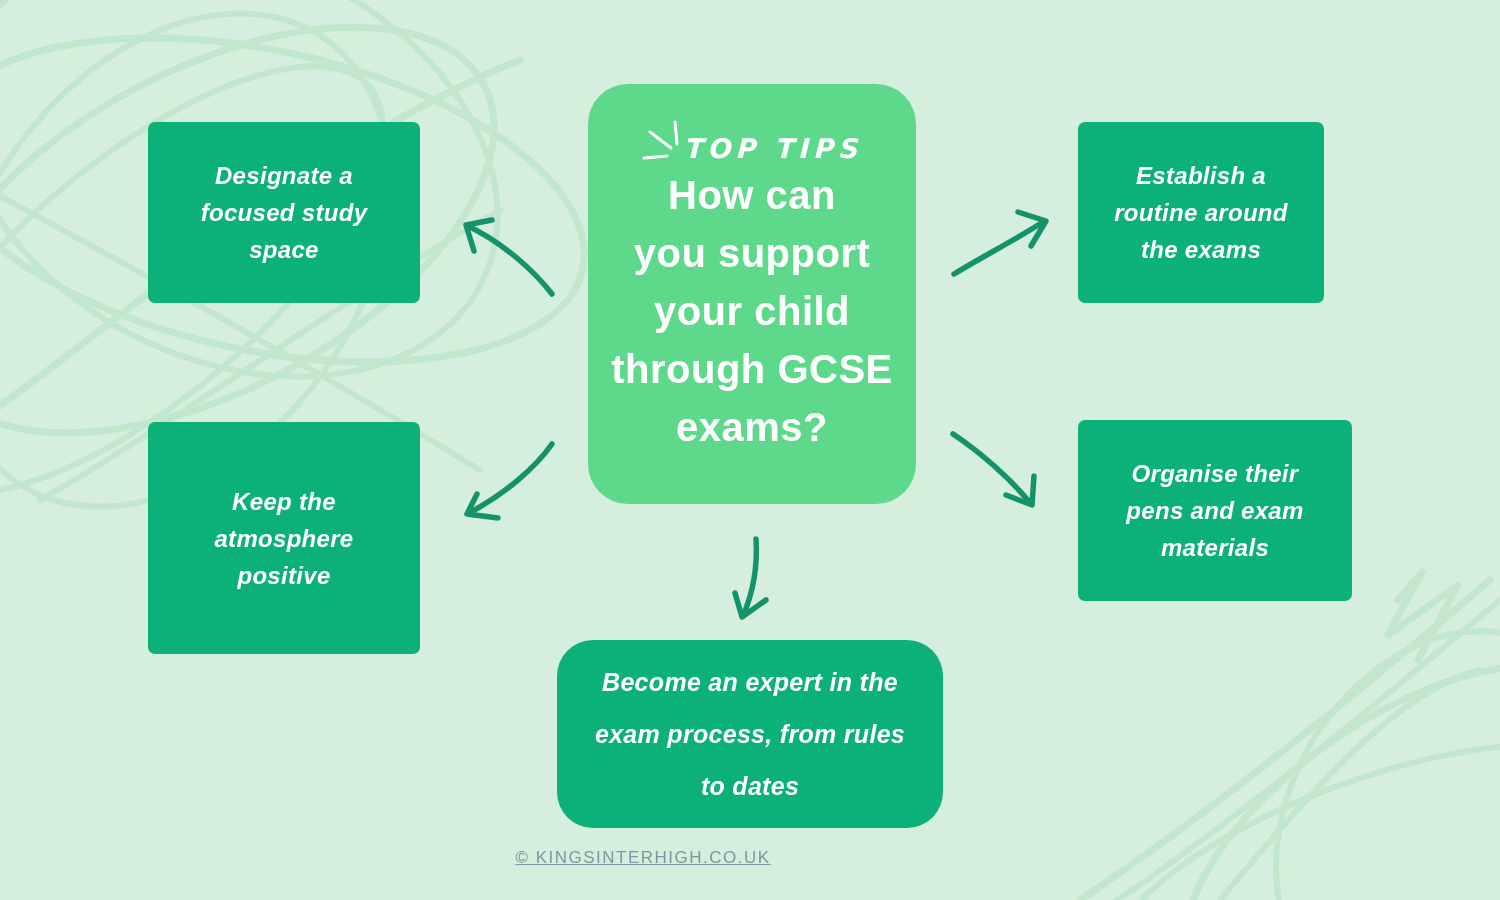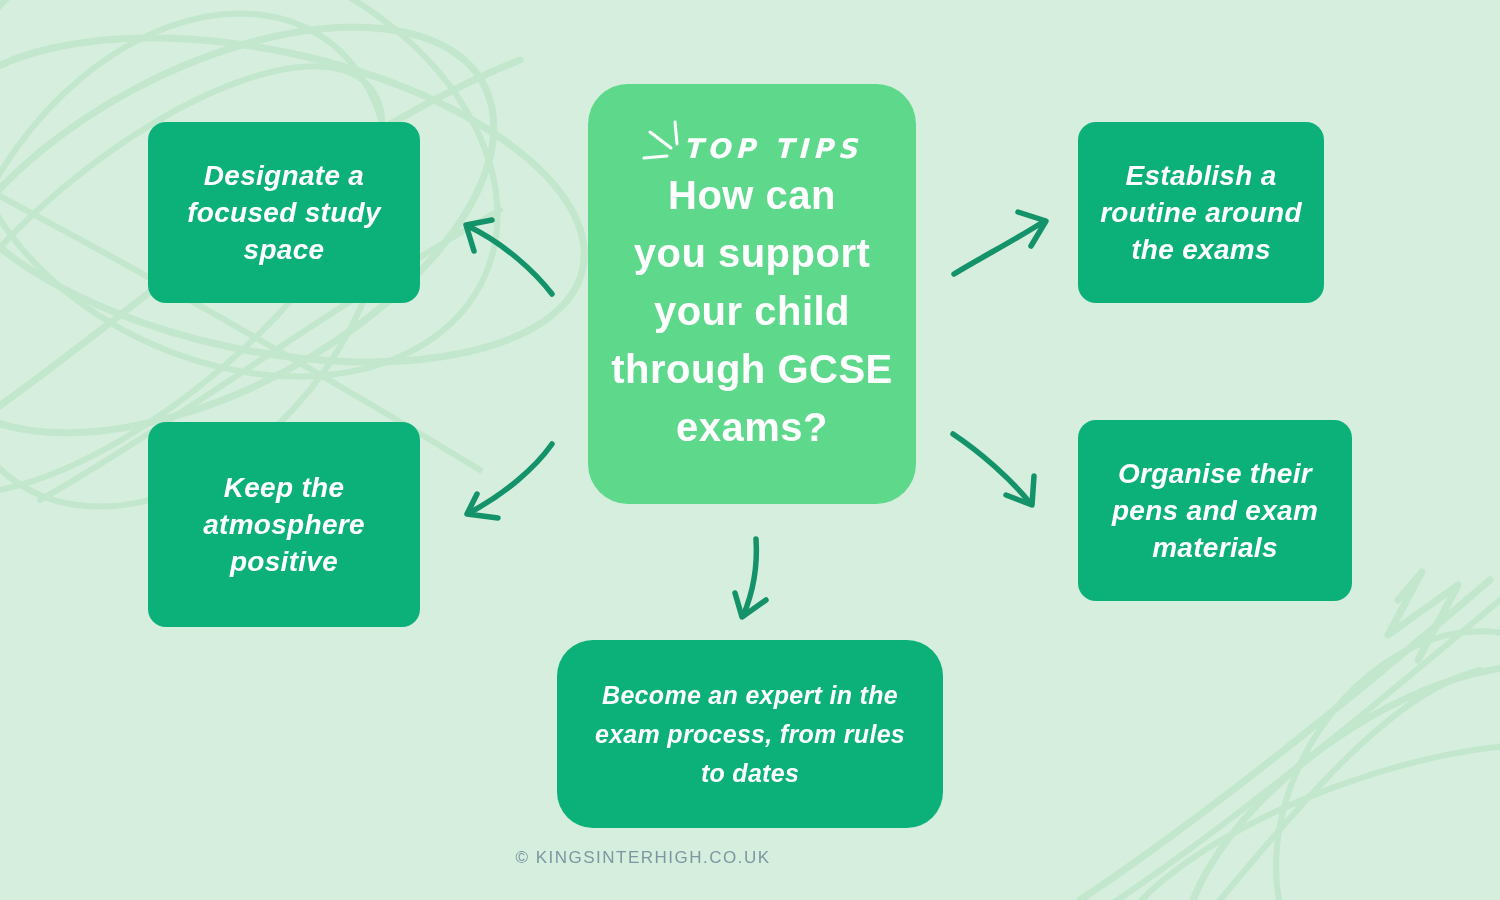--- a/index.html
+++ b/index.html
@@ -24,36 +24,37 @@
     color:#ffffff;font-size:27px;font-weight:600;font-style:italic;
     letter-spacing:5px;font-family:"DejaVu Sans", sans-serif;
     transform:skewX(-3deg);line-height:1;padding-bottom:4px;
   }
   .center-title{
     color:#ffffff;text-align:center;
     font-size:40px;font-weight:800;line-height:58px;letter-spacing:.5px;
     white-space:pre-line;
   }
   .tip-card{
-    position:absolute;background:#0bb178;border-radius:18px;
+    position:absolute;background:#0bb178;border-radius:7px;
     display:flex;align-items:center;justify-content:center;
     color:#ffffff;text-align:center;
-    font-size:28px;font-weight:700;font-style:italic;line-height:37px;
+    font-size:24px;font-weight:700;font-style:italic;line-height:37px;
     white-space:pre-line;letter-spacing:.3px;
   }
   .tip-top-left    {left:148px;top:122px;width:272px;height:181px;}
   .tip-top-right   {left:1078px;top:122px;width:246px;height:181px;}
-  .tip-middle-left {left:148px;top:422px;width:272px;height:205px;}
+  .tip-middle-left {left:148px;top:422px;width:272px;height:232px;}
   .tip-middle-right{left:1078px;top:420px;width:274px;height:181px;}
-  .tip-bottom      {left:557px;top:640px;width:386px;height:188px;border-radius:36px;font-size:25px;line-height:39px;}
+  .tip-bottom      {left:557px;top:640px;width:386px;height:188px;border-radius:36px;font-size:25px;line-height:52px;}
 
   .footer{
     position:absolute;left:0;top:848px;width:1286px;
     text-align:center;color:#7c97a2;font-size:17px;letter-spacing:1.5px;
     font-weight:500;
+    text-decoration:underline;
   }
 </style>
 </head>
 <body>
 
 <div class="canvas">
 
   <svg class="scribble" style="left:0;top:0;" width="640" height="540" viewBox="0 0 640 540">
     <g fill="none" stroke="#c2e7cd" stroke-linecap="round">
       <ellipse cx="210" cy="230" rx="310" ry="160" stroke-width="7" transform="rotate(-28 210 230)"></ellipse>

